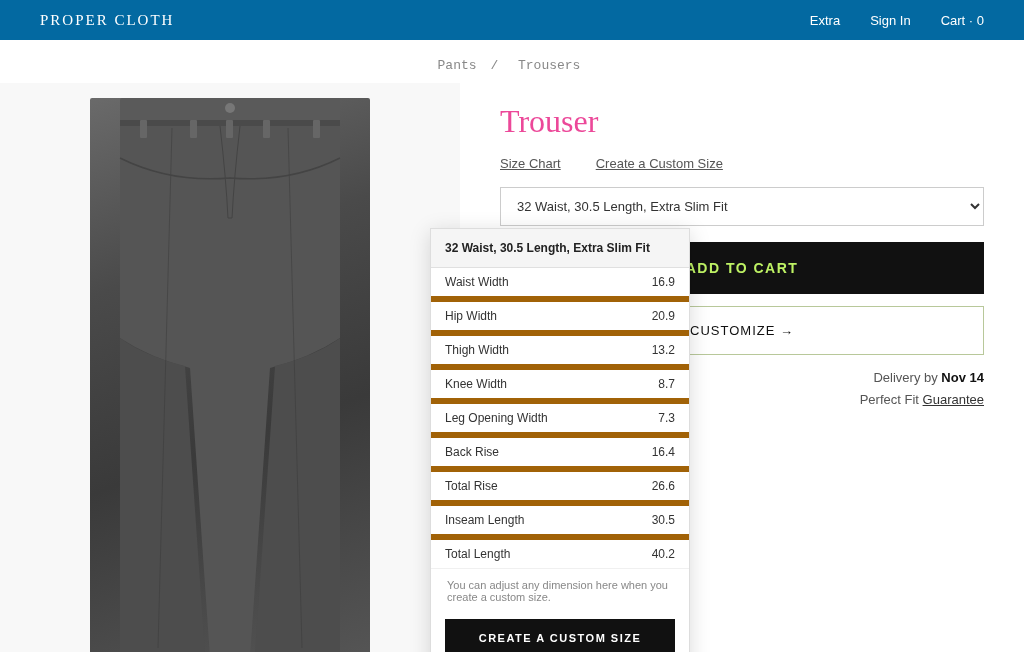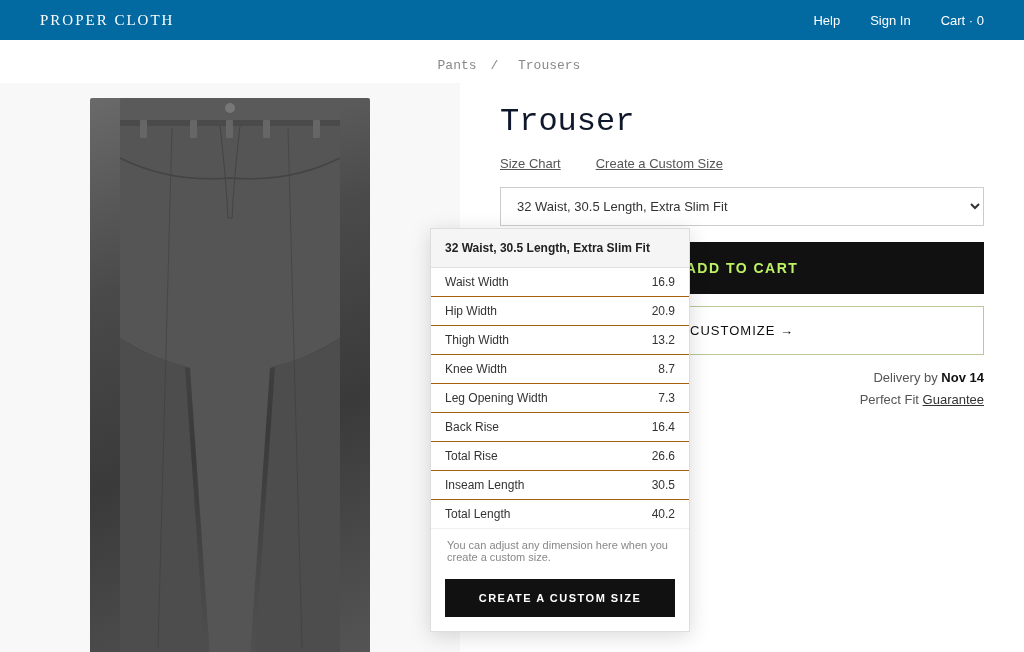--- a/index.html
+++ b/index.html
@@ -73,24 +73,24 @@
     
     .product-detail {
       flex: 1;
       padding: 0 40px 20px;
       position: relative;
     }
 
     .product-title {
       font-size: 32px;
       font-weight: 400;
-      color: #0f172a;
+      color: #ec4899;
       margin-top: 20px;
       margin-bottom: 16px;
-      font-family: Liberation Mono, monospace;
+      font-family: Liberation Serif, serif;
     }
 
     .size-links {
       display: flex;
       gap: 35px;
       margin-bottom: 16px;
       font-size: 13px;
       font-family: Arial, sans-serif;
     }
     .size-links a { color: #555; text-decoration: underline; cursor: pointer; }
@@ -166,21 +166,21 @@
       font-size: 12px;
       font-weight: 700;
       color: #222;
       font-family: Arial, sans-serif;
       border-bottom: 1px solid #e0e0e0;
     }
     .size-popup-row {
       display: flex;
       justify-content: space-between;
       padding: 7px 14px;
-      border-bottom: 1px solid #a16207;
+      border-bottom: 6px solid #a16207;
       font-size: 12px;
       font-family: Arial, sans-serif;
       color: #333;
     }
     .size-popup-row:last-of-type { border-bottom: none; }
     .size-popup-note {
       font-size: 11px;
       color: #888;
       padding: 10px 16px;
       font-family: Arial, sans-serif;
@@ -201,21 +201,21 @@
       font-family: Arial, sans-serif;
       text-align: center;
     }
   </style>
 </head>
 <body>
 
 <header class="header">
   <span class="header-logo">PROPER CLOTH</span>
   <nav class="header-nav">
-    <a>Help</a>
+    <a>Extra</a>
     <a>Sign In</a>
     <a>Cart · 0</a>
   </nav>
 </header>
 
 <div class="breadcrumb">
   <a>Pants</a>
   <span>/</span>
   <span>Trousers</span>
 </div>

